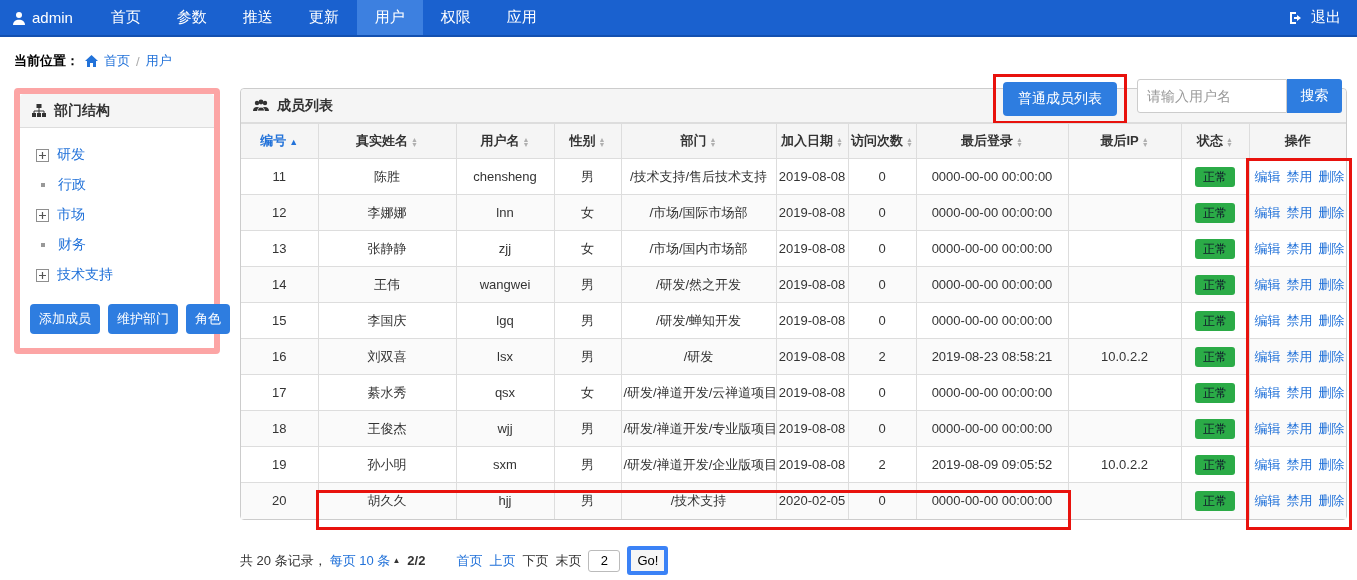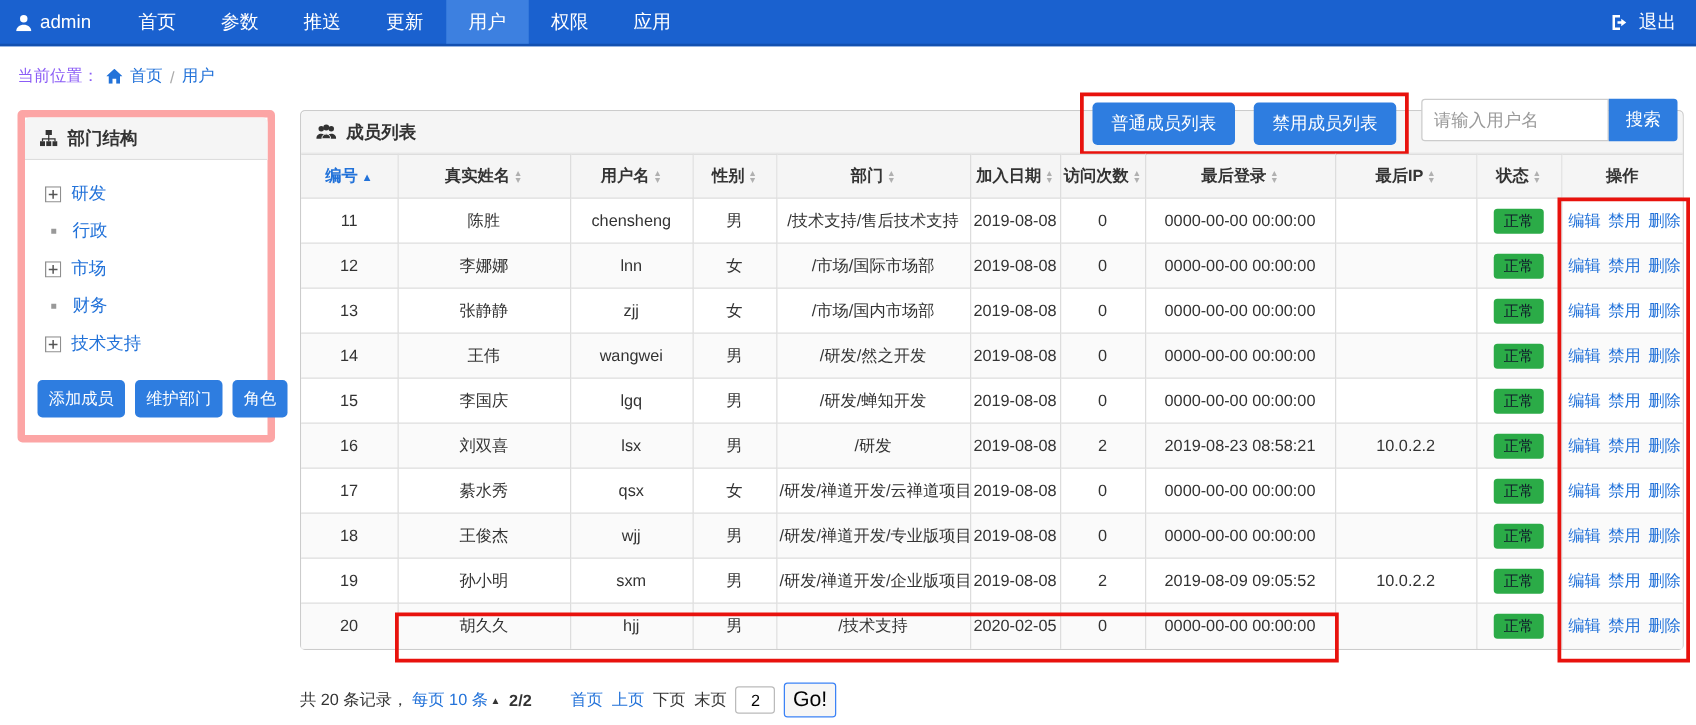--- a/index.html
+++ b/index.html
@@ -9,21 +9,21 @@
   
   .nav { position:absolute; top:0; left:0; right:0; height:37px; background:var(--nav-bg); border-bottom:2px solid var(--nav-border); display:flex; align-items:stretch; color:#fff; }
   .nav-user { display:flex; align-items:center; gap:6px; padding:0 20px 0 12px; font-size:15px; cursor:pointer; }
   .nav-items { display:flex; align-items:stretch; }
   .nav-item { display:flex; align-items:center; padding:0 18px; font-size:15px; cursor:pointer; }
   .nav-item.active { background:var(--nav-active); }
   .nav-logout { margin-left:auto; display:flex; align-items:center; gap:7px; padding:0 16px; font-size:15px; cursor:pointer; }
 
   
   .breadcrumb { position:absolute; top:52px; left:14px; font-size:13px; display:flex; align-items:center; gap:6px; }
-  .crumb-label { font-weight:normal; color:#8b5cf6; }
+  .crumb-label { font-weight:bold; color:#000000; }
   .blue { color:var(--link); cursor:pointer; }
   .crumb-sep { color:#aaa; }
 
   
   .panel-head { height:34px; background:#f5f5f5; border-bottom:1px solid #ddd; display:flex; align-items:center; gap:8px; padding:0 12px; font-weight:bold; font-size:14px; border-radius:4px 4px 0 0; }
 
   .sidebar { position:absolute; left:14px; top:88px; width:206px; border:6px solid #fca5a5; border-radius:4px; background:#fff; }
   .tree { list-style:none; margin:12px 0 6px; padding:0 16px; }
   .tree li { display:flex; align-items:center; gap:8px; height:30px; font-size:14px; color:var(--link); cursor:pointer; }
   .bullet { display:inline-block; width:4px; height:4px; background:#999; margin:0 5px; }
@@ -59,21 +59,21 @@
   #rbox-actions { left:1005px; top:35px; width:106px; height:372px; }
   #rbox-row20 { left:75px; top:367px; width:755px; height:40px; }
 
   
   .pagination { position:absolute; top:546px; left:240px; width:1107px; display:flex; justify-content:flex-start; align-items:center; gap:7px; font-size:13px; color:#333; }
   .pg-caret { font-size:8px; color:#333; margin-left:1px; }
   .pg-ind { font-weight:bold; margin-right:24px; }
   .pg-link { cursor:pointer; }
   .pg-dark { color:#333; cursor:pointer; }
   .page-input { width:32px; height:22px; border:1px solid #bbb; border-radius:3px; text-align:center; font-size:13px; outline:none; }
-  .btn-go { border:1px solid #3b82f6; border-radius:3px; background:#f6f6f6; font-size:17px; padding:3px 6px; cursor:pointer; font-family:inherit; }
+  .btn-go { border:4px solid #3b82f6; border-radius:3px; background:#f6f6f6; font-size:13px; padding:3px 6px; cursor:pointer; font-family:inherit; }
 
   .icon { display:inline-flex; align-items:center; }
 </style>
 </head>
 <body>
 
 <div class="page">
 
   <div class="nav">
     <div class="nav-user">
@@ -186,21 +186,20 @@
             <circle cx="12" cy="4" r="2.2" fill="#333"></circle>
             <circle cx="8" cy="3" r="2.4" fill="#333"></circle>
             <path d="M0 12c0-2.6 1.8-4 4-4 1 0 1.8.3 2.5.8C7 8.3 7.9 8 8 8c.1 0 1 .3 1.5.8C10.2 8.3 11 8 12 8c2.2 0 4 1.4 4 4z" fill="#333"></path>
             <path d="M4.5 12c0-2.4 1.5-3.8 3.5-3.8s3.5 1.4 3.5 3.8z" fill="#333" stroke="#f5f5f5" stroke-width="0.8"></path>
           </svg>
       </span>
       <span>成员列表</span>
       <div class="panel-tools">
         <div class="btnbox">
           <button class="btn-blue btn-lg">普通成员列表</button>
-          <button class="btn-blue btn-lg">禁用成员列表</button>
         </div>
         <div class="search">
           <input type="text" placeholder="请输入用户名" style="">
           <button class="btn-search">搜索</button>
         </div>
       </div>
     </div>
 
     <div class="table-wrap">
       <table>

